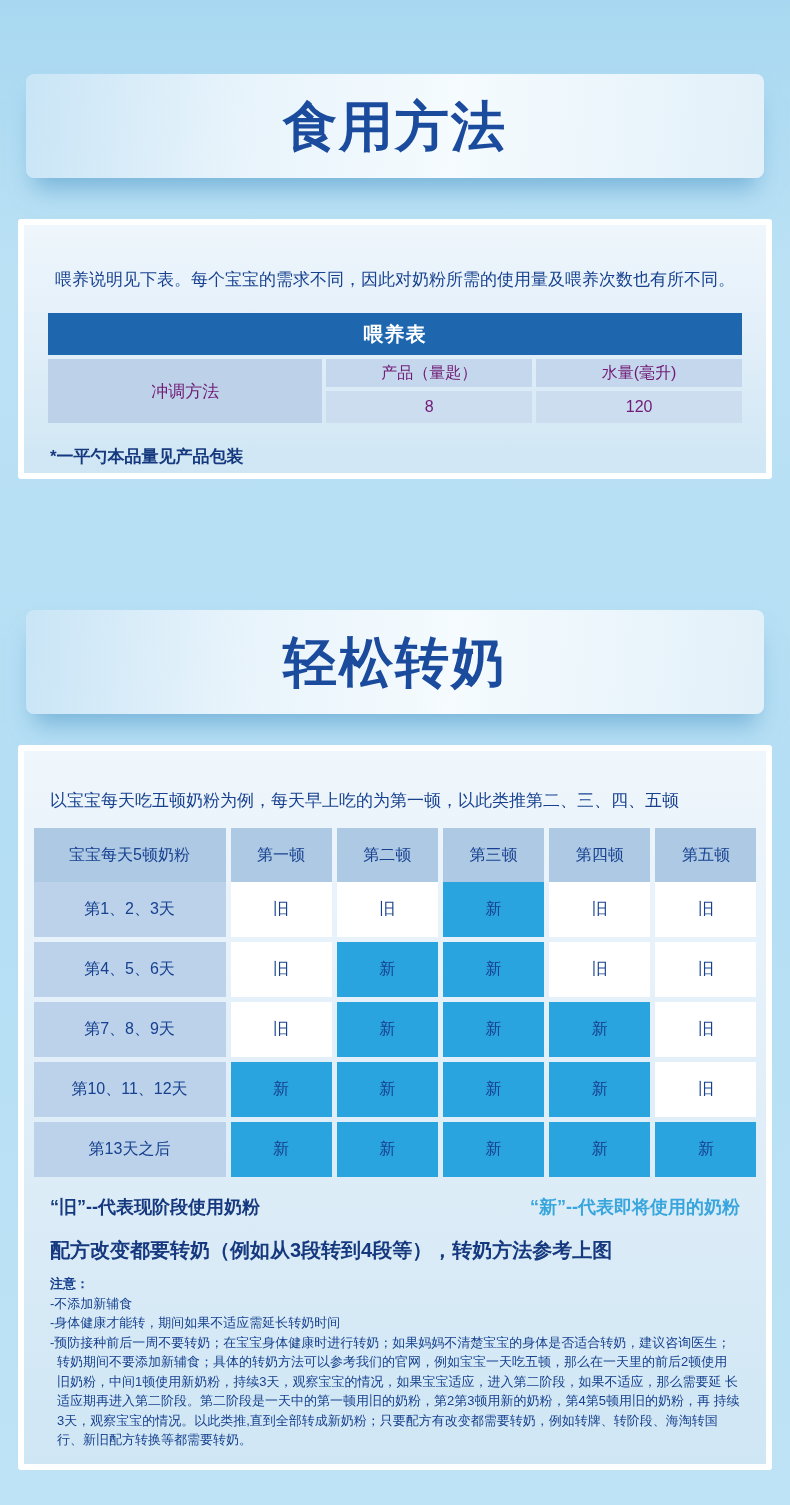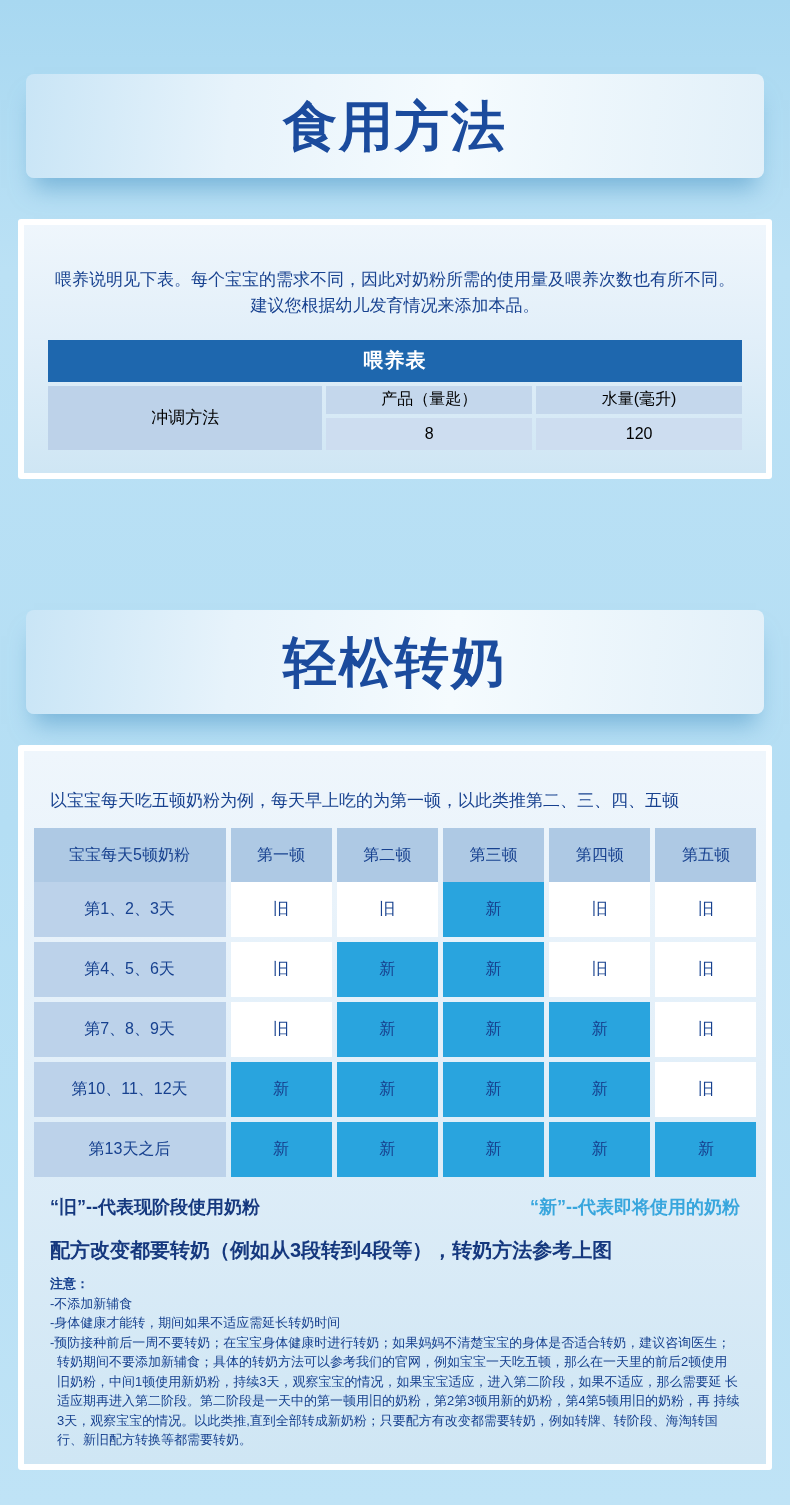--- a/index.html
+++ b/index.html
@@ -40,21 +40,21 @@
   .ft-header{
     height:42px;background:#1e67ae;color:#ffffff;font-size:20px;font-weight:bold;
     display:flex;align-items:center;justify-content:center;letter-spacing:1px;
   }
   .ft-body{
     display:grid;grid-template-columns:40fr 30fr 30fr;grid-template-rows:28px 32px;
     gap:4px;margin-top:4px;
   }
   .ft-cell{
     display:flex;align-items:center;justify-content:center;
-    color:#000000;font-size:16px;
+    color:#701a75;font-size:16px;
   }
   .ft-method{grid-row:1/3;background:#bdd2e9;font-size:17px;}
   .ft-h{background:#c4d7ec;}
   .ft-v{background:#cdddf0;}
   .footnote{
     margin:22px 0 0 26px;font-weight:bold;font-size:17px;color:#15387e;
   }
   
   .intro2{margin:38px 0 0 26px;color:#17418f;font-size:17px;font-weight:500;}
   .tt{width:723px;margin:16px auto 8px;}
@@ -86,21 +86,20 @@
 <body>
 
 <div class="band band1">
   <div class="band-title">食用方法</div>
 </div>
 
 <div class="card card1">
   <div class="card-inner">
     <div class="intro1">
       <div>喂养说明见下表。每个宝宝的需求不同，因此对奶粉所需的使用量及喂养次数也有所不同。</div>
-      <div>建议您根据幼儿发育情况来添加本品。</div>
     </div>
     <div class="feed-table">
       <div class="ft-header">喂养表</div>
       <div class="ft-body">
         <div class="ft-cell ft-method">冲调方法</div>
         <div class="ft-cell ft-h">产品（量匙）</div>
         <div class="ft-cell ft-h">水量(毫升)</div>
         <div class="ft-cell ft-v">8</div>
         <div class="ft-cell ft-v">120</div>
       </div>

